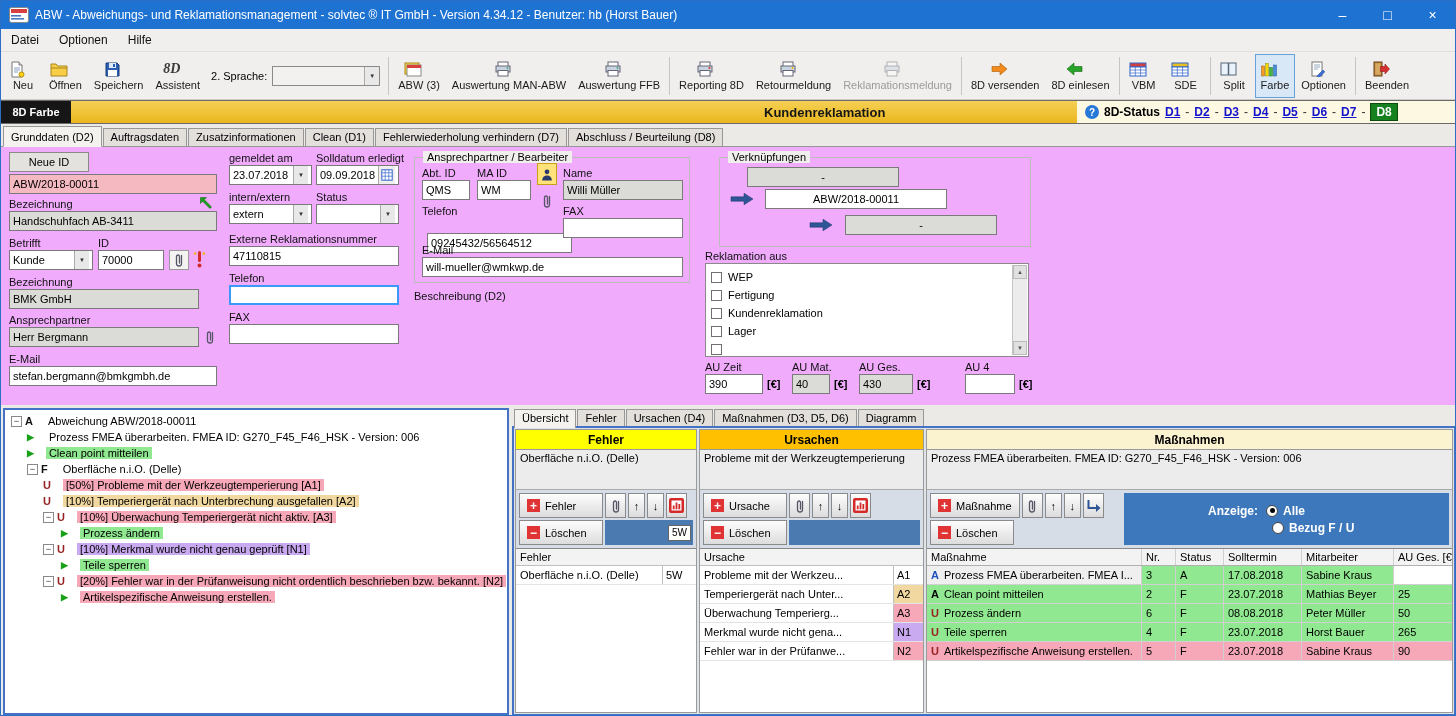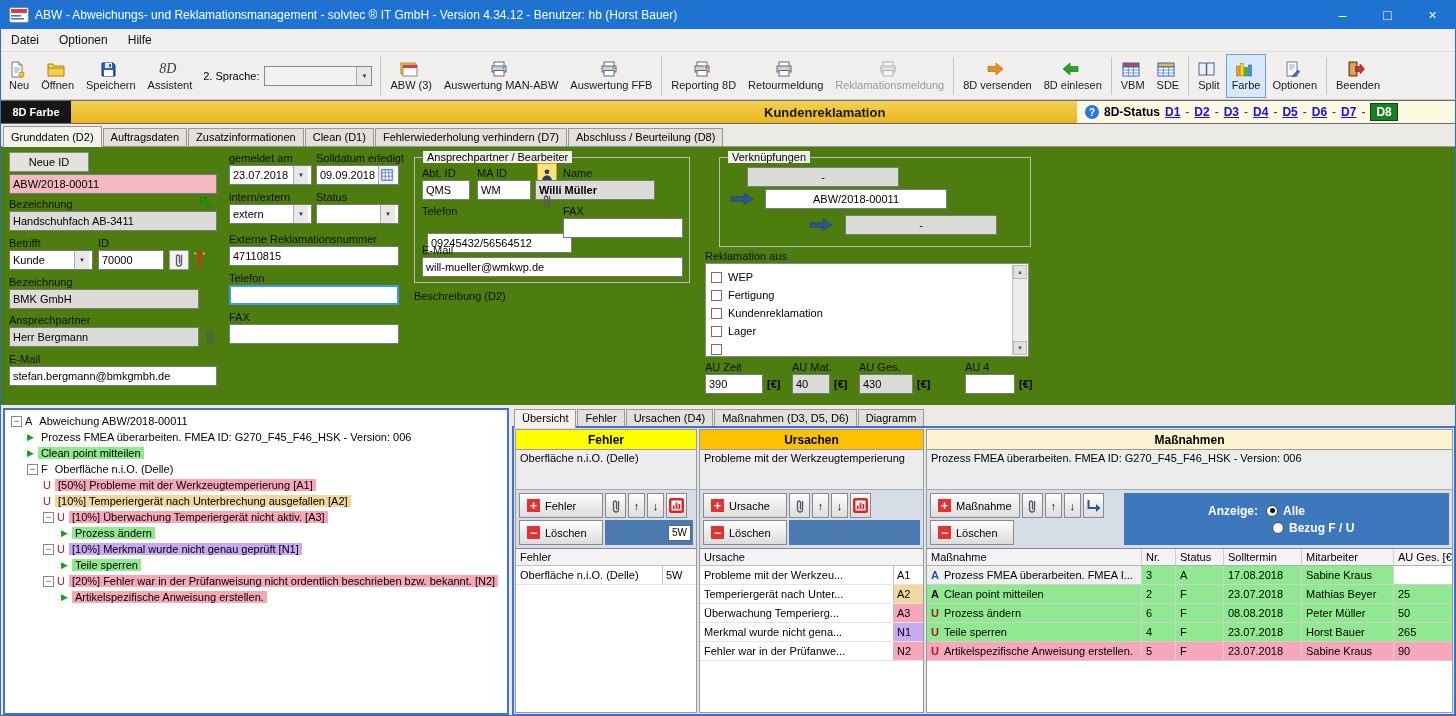--- a/index.html
+++ b/index.html
@@ -40,21 +40,21 @@
   .dlink{color:#1313cc;font-weight:bold;text-decoration:underline;cursor:pointer;}
   .dash{color:#333;}
   .d8box{background:#17801f;color:#fff;font-weight:bold;padding:1px 5px;border:1px solid #0c4a10;}
 
   
   .maintabs{position:absolute;left:0;top:123px;right:0;height:23px;display:flex;align-items:flex-end;padding-left:2px;background:#eceae7;border-bottom:1px solid #979797;}
   .mtab{font-size:11px;padding:2px 7px 3px;background:#e3e0dc;border:1px solid #979797;border-bottom:none;margin-right:1px;}
   .mtab.active{background:#f4f2ef;position:relative;margin-bottom:-1px;border-bottom:1px solid #f4f2ef;padding-top:4px;z-index:3;}
 
   
-  .formarea{position:absolute;left:0;top:146px;right:0;height:258px;background:#4d7c0f;}
+  .formarea{position:absolute;left:0;top:146px;right:0;height:258px;background:#f0abfc;}
   .flabel{position:absolute;font-size:11px;color:#111;white-space:nowrap;}
   .ffield{position:absolute;height:20px;border:1px solid #7a7a7a;background:#fff;font-size:11px;display:flex;align-items:center;padding:0 3px;overflow:hidden;white-space:nowrap;}
   .ffield.gray{background:#dbdbd8;}
   .ffield.pink{background:#f4b9c1;}
   .ffield.center{justify-content:center;}
   .ffield.focus{border:2px solid #3b99fc;}
   .dd{margin-left:auto;background:#e8e8e8;border-left:1px solid #aaa;width:15px;align-self:stretch;display:flex;align-items:center;justify-content:center;font-size:6px;color:#333;flex:none;}
   .calbtn{margin-left:auto;width:17px;align-self:stretch;background:#eee;border-left:1px solid #aaa;display:flex;align-items:center;justify-content:center;flex:none;}
   .fbtn{position:absolute;height:20px;font-size:11px;background:#e4e2df;border:1px solid #8a8a8a;display:flex;align-items:center;justify-content:center;font-family:inherit;}
   .iconbtn{position:absolute;background:#f4f3f1;border:1px solid #999;display:flex;align-items:center;justify-content:center;padding:0;}
@@ -67,21 +67,21 @@
   .chkrow{display:flex;align-items:center;height:18px;}
   .chk{width:11px;height:11px;border:1px solid #707070;background:#fff;margin-right:6px;flex:none;}
   .vscroll{position:absolute;top:1px;right:1px;bottom:1px;width:15px;background:#ececec;border-left:1px solid #c4c4c4;display:flex;flex-direction:column;justify-content:space-between;}
   .sb-btn{height:14px;display:flex;align-items:center;justify-content:center;font-size:6px;color:#555;background:#e0e0e0;border:1px solid #bbb;}
 
   
   .bottom{position:absolute;left:0;top:404px;right:0;height:312px;background:#eceae7;}
   .tree-panel{position:absolute;left:2px;top:3px;width:506px;height:307px;background:#fff;border:2px solid #4472c4;padding-top:3px;overflow:hidden;font-size:11px;}
   .trow{height:16px;display:flex;align-items:center;white-space:nowrap;}
   .exp{width:11px;height:11px;border:1px solid #888;background:#fff;font-size:9px;line-height:9px;text-align:center;margin-right:3px;flex:none;color:#333;}
-  .tico{font-weight:normal;margin-right:4px;flex:none;}
+  .tico{font-weight:bold;margin-right:12px;flex:none;}
   .tico.a,.tico.f{color:#111;}
   .tico.u{color:#992222;}
   .tico.play{color:#18a018;font-size:9px;}
   .ttext{padding:0 3px;}
   .hl-green{background:#90e890;}
   .hl-pink{background:#f7a8b8;}
   .hl-wheat{background:#f0d8a0;}
   .hl-purple{background:#c9aaf0;}
 
   .right-panel{position:absolute;left:511px;top:0;width:944px;height:312px;}
@@ -477,21 +477,21 @@
     <span class="flabel" style="left:476px;top:20px;">MA ID</span>
     <span class="iconbtn yellow" style="left:536px;top:16px;width:20px;height:22px;">
         <svg width="12" height="13" viewBox="0 0 12 13">
           <circle cx="6" cy="3.8" r="2.4" fill="#2a3a6a"></circle>
           <path d="M1.2 12.5C1.2 9.5 3.4 7.6 6 7.6s4.8 1.9 4.8 4.9z" fill="#2a3a6a"></path>
         </svg>
       </span>
     <span class="flabel" style="left:562px;top:20px;">Name</span>
     <div class="ffield" style="left:421px;top:33px;width:48px;">QMS</div>
     <div class="ffield" style="left:476px;top:33px;width:54px;">WM</div>
-    <div class="ffield gray" style="left:534px;top:33px;width:120px;font-weight:bold;">Willi Müller</div>
+    <div class="ffield gray" style="left:562px;top:33px;width:120px;">Willi Müller</div>
     <span class="iconbtn" style="left:537px;top:44px;width:18px;height:20px;border:none;background:transparent;">
         <svg width="12" height="16" viewBox="0 0 12 16">
           <path d="M8.5 3.5v8a2.5 2.5 0 0 1-5 0v-7a1.5 1.5 0 0 1 3 0v6.5" fill="none" stroke="#556" stroke-width="1.3" stroke-linecap="round"></path>
         </svg>
       </span>
     <span class="flabel" style="left:421px;top:58px;">Telefon</span>
     <span class="flabel" style="left:562px;top:58px;">FAX</span>
     <div class="ffield" style="left:426px;top:71px;width:145px;margin-top:15px;">09245432/56564512</div>
     <div class="ffield" style="left:562px;top:71px;width:120px;"></div>
     <span class="flabel" style="left:421px;top:97px;">E-Mail</span>

